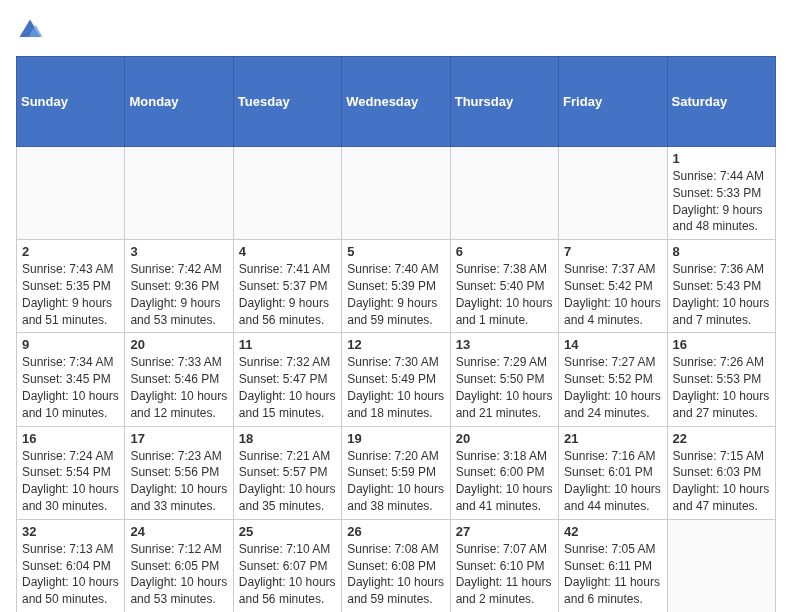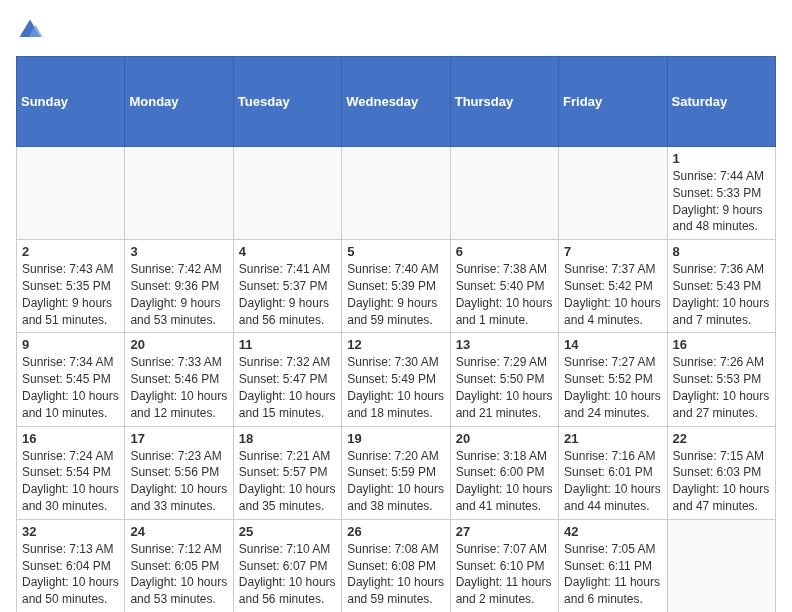--- a/index.html
+++ b/index.html
@@ -156,21 +156,21 @@
           <span class="day-num">8</span>
           <div class="day-info">Sunrise: 7:36 AM
 Sunset: 5:43 PM
 Daylight: 10 hours and 7 minutes.</div>
         </td>
       </tr>
       <tr>
         <td>
           <span class="day-num">9</span>
           <div class="day-info">Sunrise: 7:34 AM
-Sunset: 5:45 PM
+Sunset: 3:45 PM
 Daylight: 10 hours and 10 minutes.</div>
         </td>
         <td>
           <span class="day-num">20</span>
           <div class="day-info">Sunrise: 7:33 AM
 Sunset: 5:46 PM
 Daylight: 10 hours and 12 minutes.</div>
         </td>
         <td>
           <span class="day-num">11</span>

